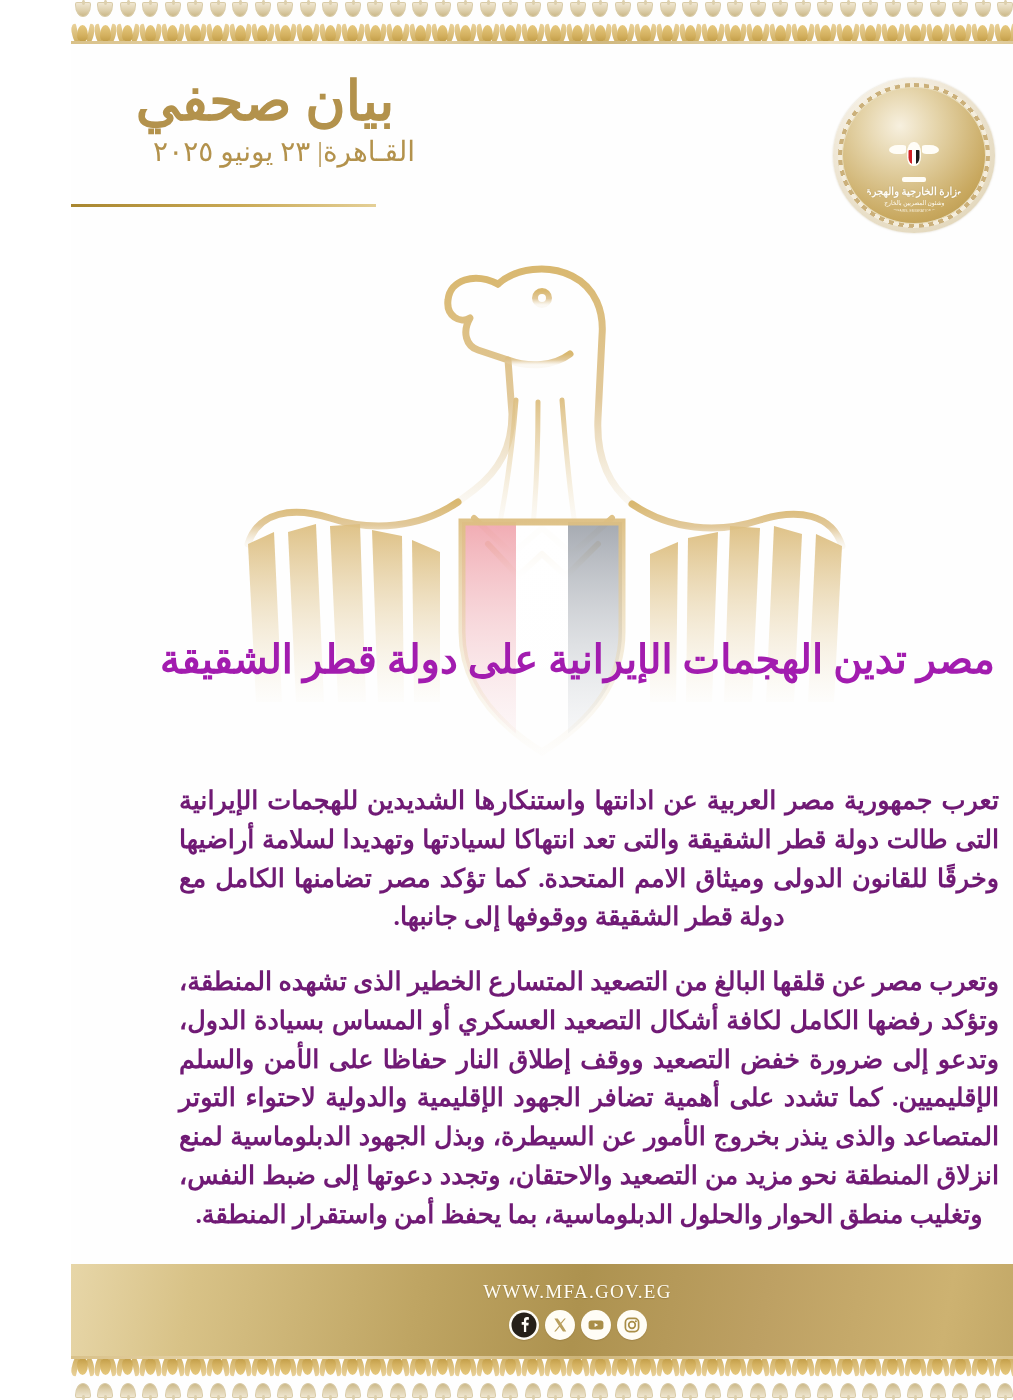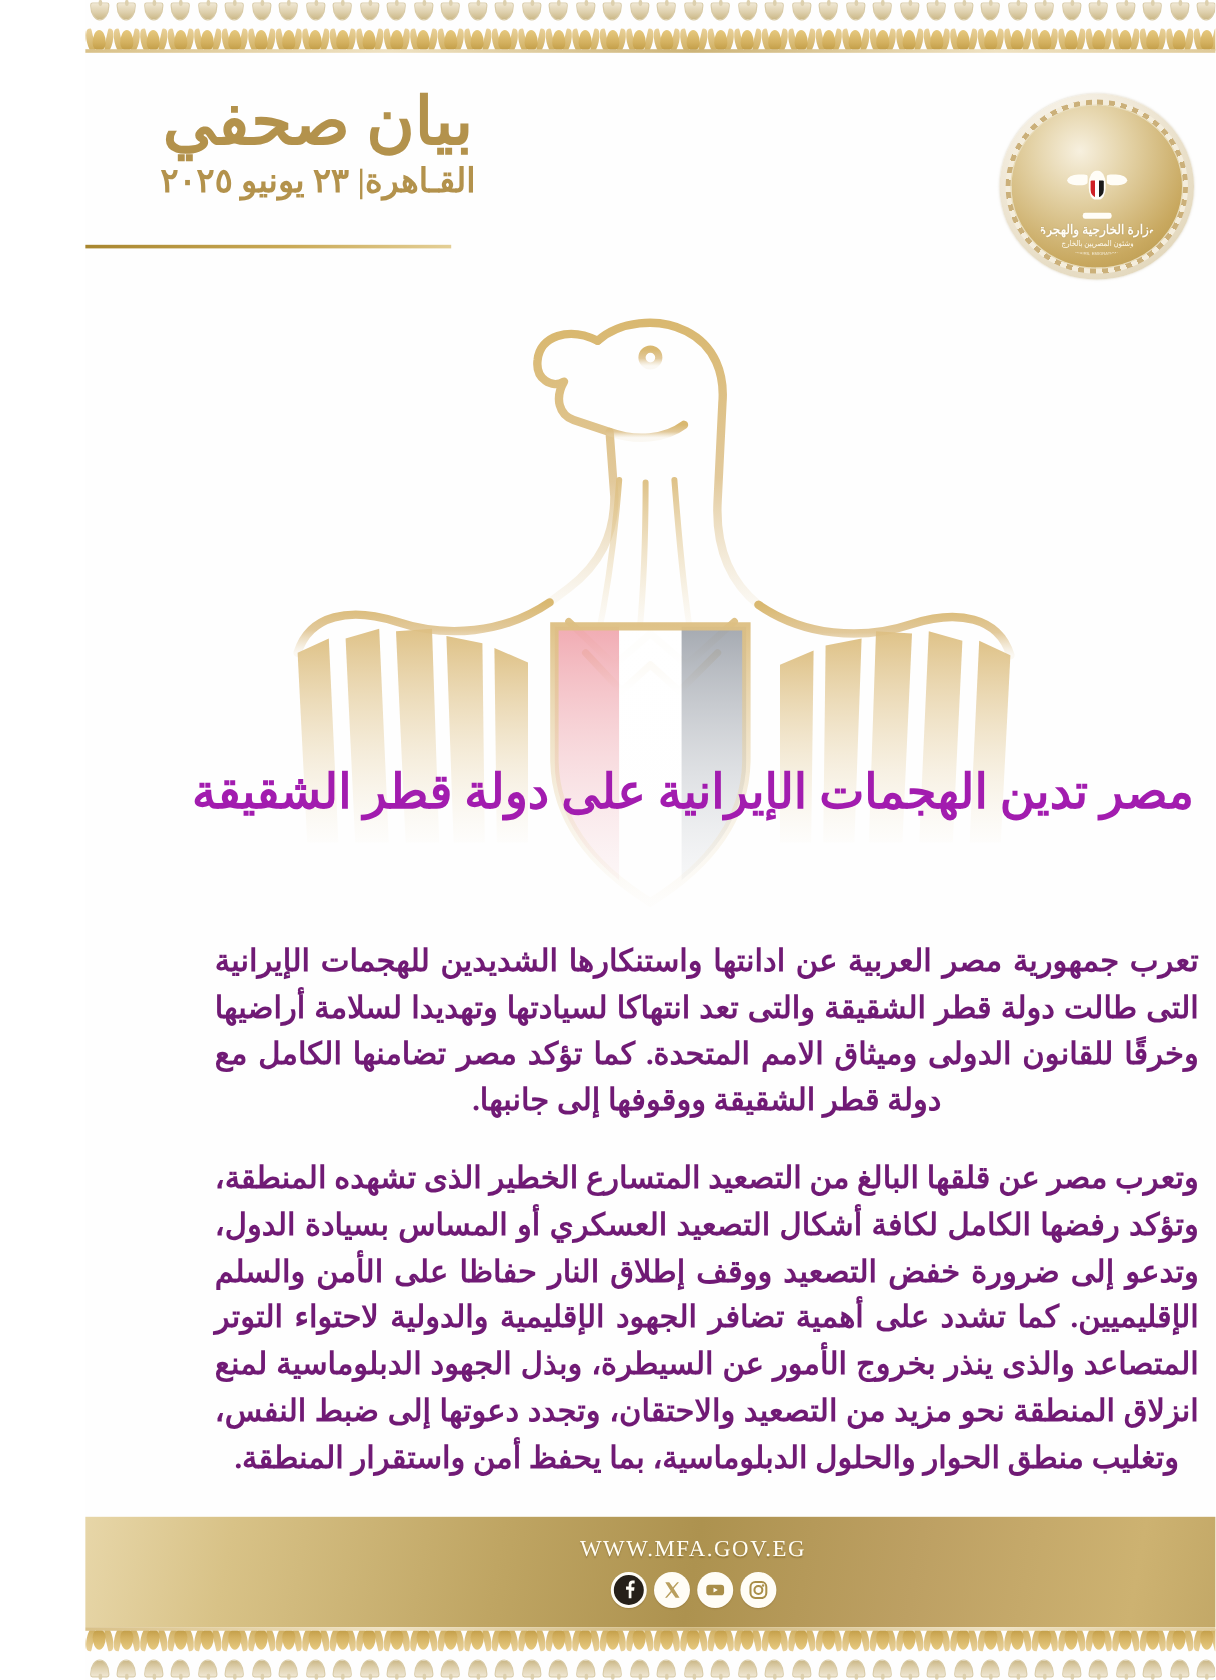--- a/index.html
+++ b/index.html
@@ -130,24 +130,25 @@
     font-weight: bold;
     color: #b3924c;
     line-height: 1.0;
     letter-spacing: -1px;
     white-space: nowrap;
   }
   .doc-date {
     margin-top: 8px;
     font-family: "Liberation Serif", "DejaVu Serif", serif;
     font-size: 28px;
-    font-weight: bold;
+    font-weight: normal;
     color: #b3924c;
     line-height: 1.1;
     white-space: nowrap;
+    text-align: right;
   }
   .header-rule {
     position: absolute;
     left: 0;
     top: 156px;
     width: 305px;
     height: 3px;
     background: linear-gradient(90deg,#a8862f 0%, #c9a955 55%, #e4cf96 100%);
   }
 

